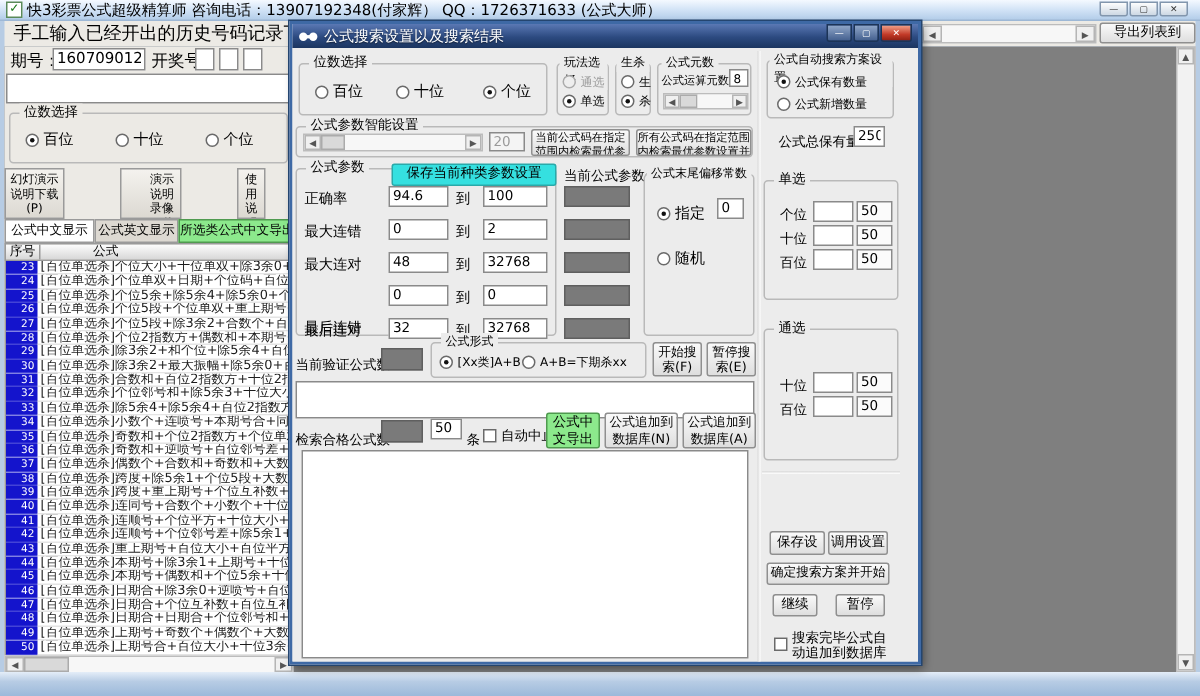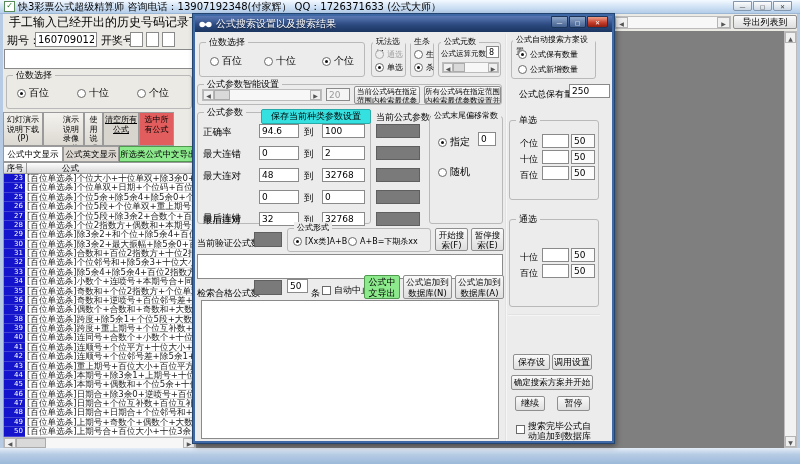--- a/index.html
+++ b/index.html
@@ -47,21 +47,21 @@
   .whitebox{background:#fff;border:1px solid #8a8a8a;box-sizing:border-box;position:absolute;}
   .grp{position:absolute;border:1px solid #b9b9b9;border-radius:3px;box-sizing:border-box;}
   .glabel{position:absolute;top:-7px;left:6px;background:#eceae5;padding:0 3px;font-size:9px;line-height:12px;}
   .radio{display:inline-block;width:9px;height:9px;border-radius:50%;background:#fff;
     border:1px solid #6a6a6a;vertical-align:-1px;box-sizing:border-box;flex:none;}
   .radio.sel::after{content:"";display:block;width:3px;height:3px;margin:2px;border-radius:50%;background:#111;}
   .radio.dis{border-color:#ababab;background:#eee;}
   .check{display:inline-block;width:9px;height:9px;background:#fff;border:1px solid #6a6a6a;
     vertical-align:-1px;box-sizing:border-box;flex:none;}
   .ritem{position:absolute;display:flex;gap:3px;align-items:center;font-size:10px;white-space:nowrap;}
-  .acts{position:absolute;left:0;top:81px;width:193px;height:34px;display:flex;}
+  .acts{position:absolute;left:0;top:81px;width:193px;height:34px;display:flex;gap:37px;}
   .abtn{flex:none;background:linear-gradient(#f4f2ee,#dcd9d2);border:1px solid #9a9a9a;box-sizing:border-box;
     font-size:8px;line-height:9.5px;text-align:center;word-break:break-all;padding:2px 1px;overflow:hidden;}
   .abtn.gray{background:#d8d5cf;}
   .abtn.red{background:#e25d5d;}
   .tabs{position:absolute;left:0;top:115px;width:193px;height:16px;display:flex;font-size:8.5px;text-align:center;}
   .tab{flex:none;border:1px solid #9a9a9a;box-sizing:border-box;line-height:14px;overflow:hidden;white-space:nowrap;}
   .tab.on{background:#fff;}
   .tab.off{background:#ddd9d2;}
   .tab.green{background:#8ce98c;}
   .thead{position:absolute;left:0;top:131px;width:193px;height:12px;display:flex;
@@ -380,21 +380,21 @@
       <span class="ritem smalltext" style="left:6px;top:8px;">
         <span class="radio sel"></span>
         <span>公式保有数量</span>
       </span>
       <span class="ritem smalltext" style="left:6px;top:23px;">
         <span class="radio"></span>
         <span>公式新增数量</span>
       </span>
     </div>
     <span class="dlbl" style="left:324px;top:56px;">公式总保有量</span>
-    <input class="inp" style="left: 374px; top: 52px; width: 41px; height: 14px; font-size: 9px;" value="250">
+    <input class="inp" style="left: 374px; top: 52px; width: 21px; height: 14px; font-size: 9px;" value="250">
 
     <div class="dgrp" style="left:2px;top:52px;width:305px;height:21px;">
       <span class="glabel">公式参数智能设置</span>
       <div class="hs" style="left:4px;top:4px;width:120px;height:12px;">
         <span class="sbtn" style="width:11px;height:10px;line-height:10px;">◀</span>
         <span class="thumb" style="width:16px;"></span>
         <span class="strack"></span>
         <span class="sbtn" style="width:11px;height:10px;line-height:10px;">▶</span>
       </div>
       <input class="inp" style="left: 128px; top: 3px; width: 24px; height: 13px; background: rgb(244, 244, 244); color: rgb(154, 154, 154); font-size: 9px;" value="20">

